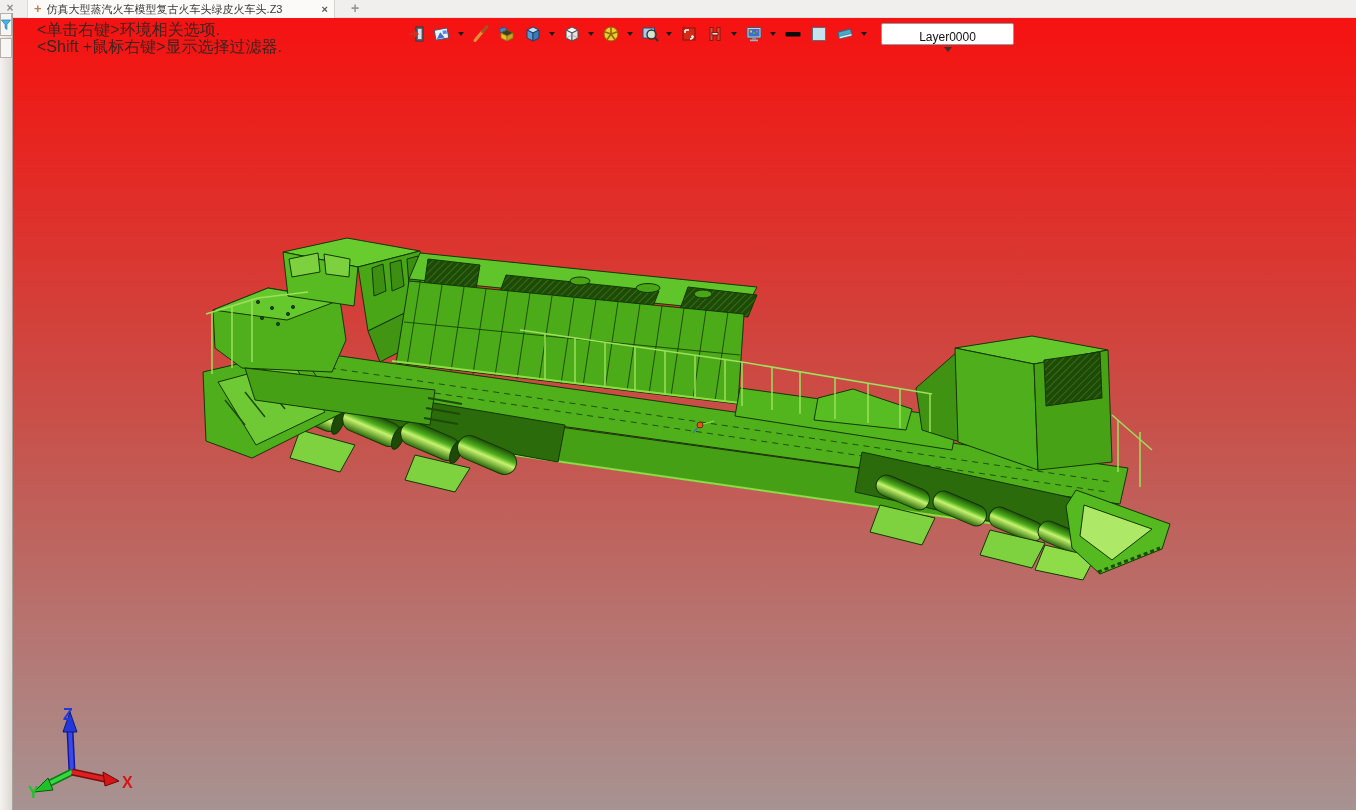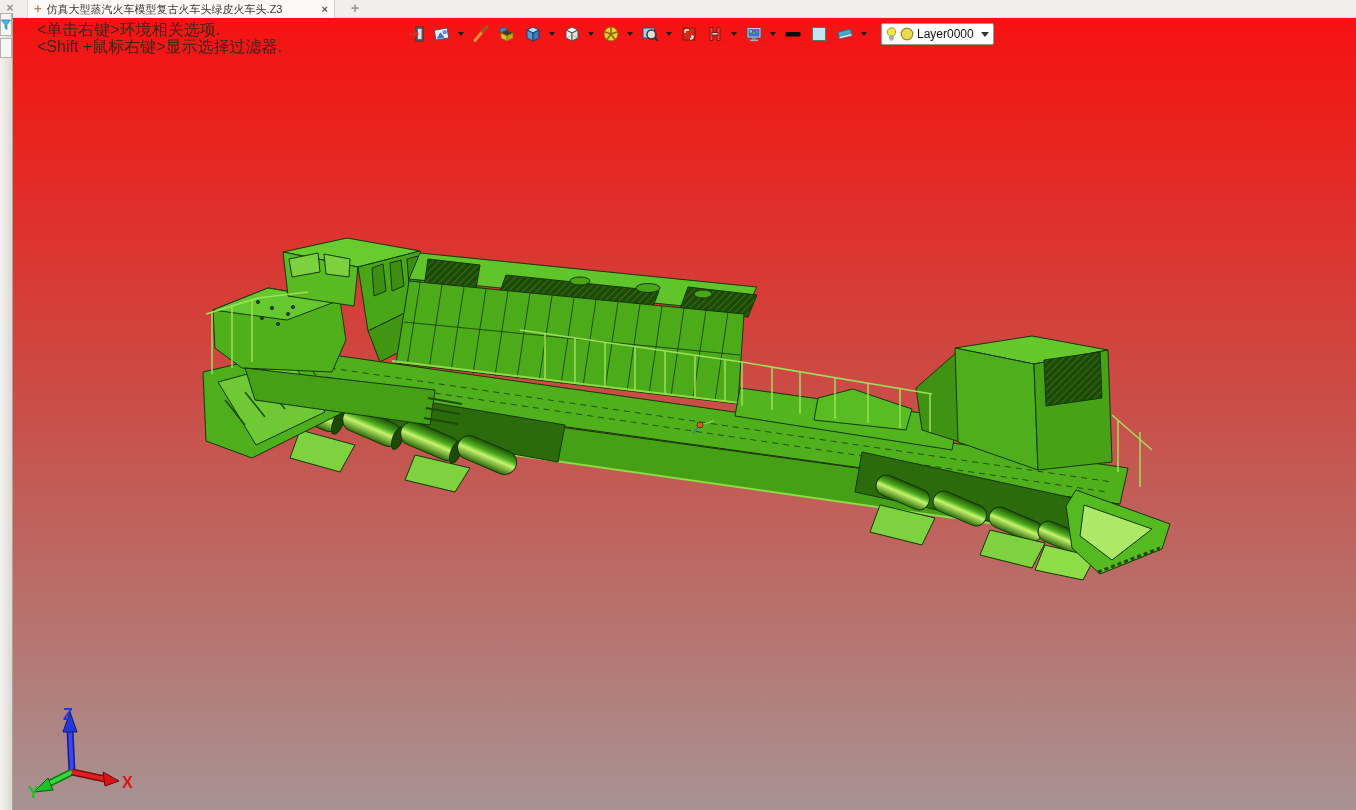--- a/index.html
+++ b/index.html
@@ -25,22 +25,22 @@
   
   .viewport{position:absolute;left:13px;top:18px;width:1343px;height:792px;
     background:linear-gradient(180deg,#f61212 0%,#ee1b17 8%,#c7524b 52%,#a79392 100%);}
   .hints{position:absolute;left:24px;top:3px;color:#3a2520;font-size:16px;line-height:17px;}
   
   .toolbar{position:absolute;left:392px;top:4px;height:24px;display:flex;align-items:center;gap:5px;}
   .tbtn{width:21px;height:21px;display:flex;align-items:center;justify-content:center;}
   .caret{width:8px;height:21px;display:flex;align-items:center;justify-content:center;}
   .caret i{display:block;width:0;height:0;border-left:3.5px solid transparent;border-right:3.5px solid transparent;
     border-top:4.5px solid #1c1c1c;}
-  .layerbox{margin-left:8px;height:22px;width:113px;background:#fff;border:1px solid #9a9a9a;border-radius:2px;
-    display:flex;align-items:center;padding:0 4px;gap:3px;}
+  .layerbox{margin-left:8px;height:22px;width:133px;background:#fff;border:1px solid #9a9a9a;border-radius:2px;
+    display:flex;align-items:center;padding:0 4px;gap:3px;flex-direction:column;}
   .layer-label{font-size:12px;color:#111;flex:1;}
   .layer-caret{width:0;height:0;border-left:4px solid transparent;border-right:4px solid transparent;
     border-top:5px solid #333;}
   
   .loco-svg{position:absolute;left:0;top:0;width:1343px;height:792px;}
   .triad-svg{position:absolute;left:7px;top:682px;width:120px;height:105px;}
   .triad-svg text{font-family:"Liberation Sans",sans-serif;font-size:16px;font-weight:bold;}
 </style>
 </head>
 <body>

